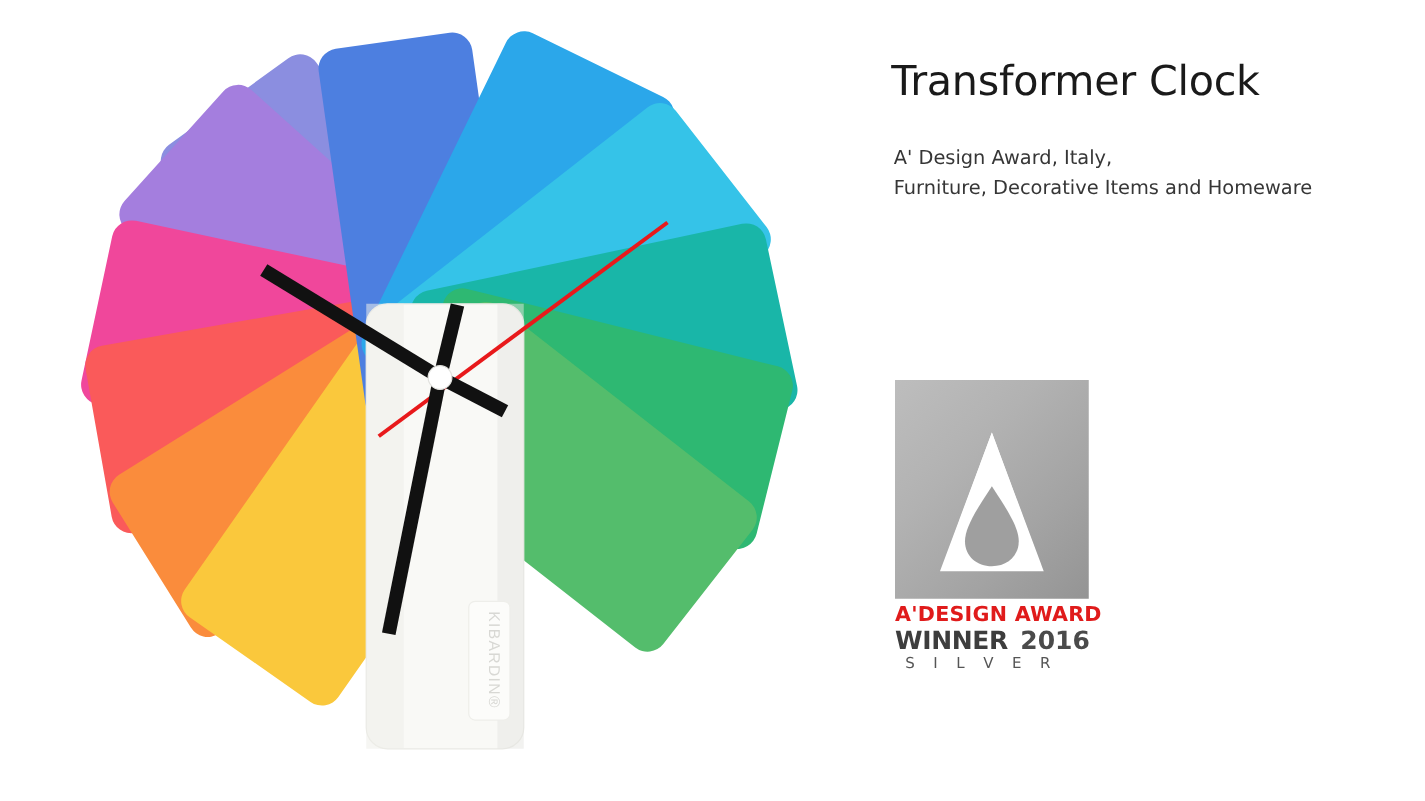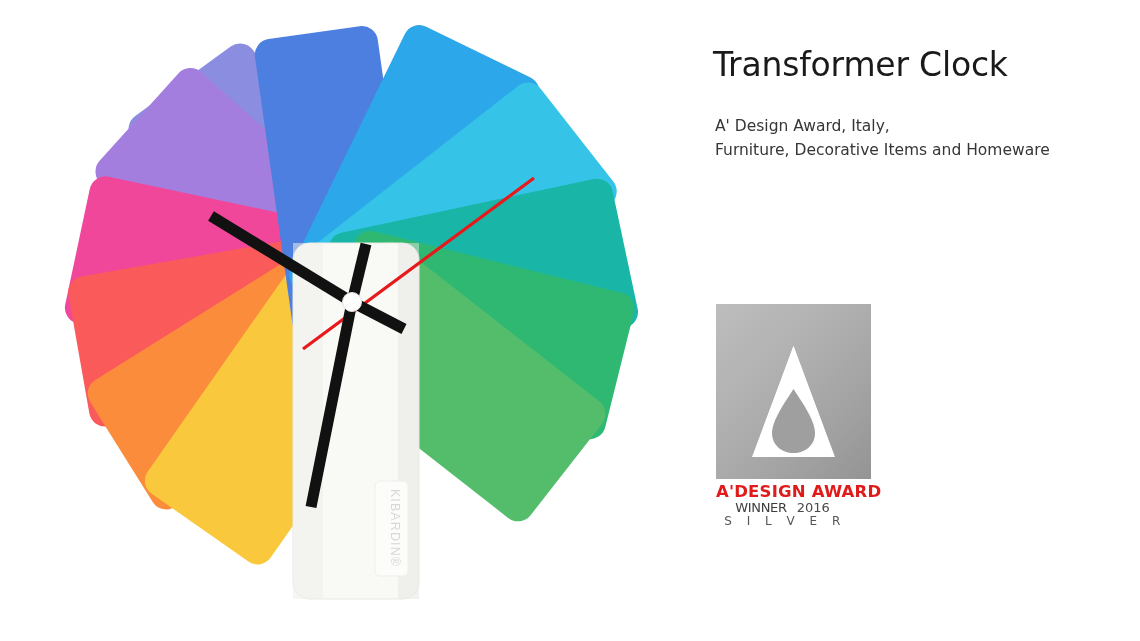--- a/index.html
+++ b/index.html
@@ -70,21 +70,21 @@
   }
   #badge-square svg { position:absolute; left:0; top:0; }
   .badge-line { text-align:center; white-space:nowrap; }
   #badge-line-1 {
     font-size:16.5px; font-weight:700;
     color:#e01b1b;
     letter-spacing:0.2px;
     margin-top:3px;
   }
   #badge-line-2 {
-    font-size:13px; font-weight:400;
+    font-size:20px; font-weight:700;
     color:#3d3d3d;
     letter-spacing:-0.3px;
     margin-top:-1px;
   }
   #badge-line-2 .yr { letter-spacing:0px; margin-left:10px; color:#4a4a4a; }
   #badge-line-3 {
     font-size:12px; font-weight:400;
     color:#555555;
     letter-spacing:5.5px;
     margin-top:-1px;

